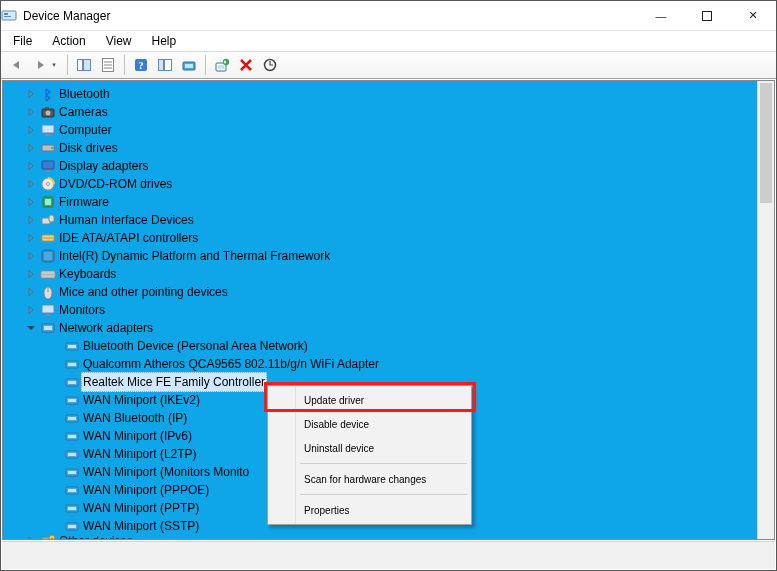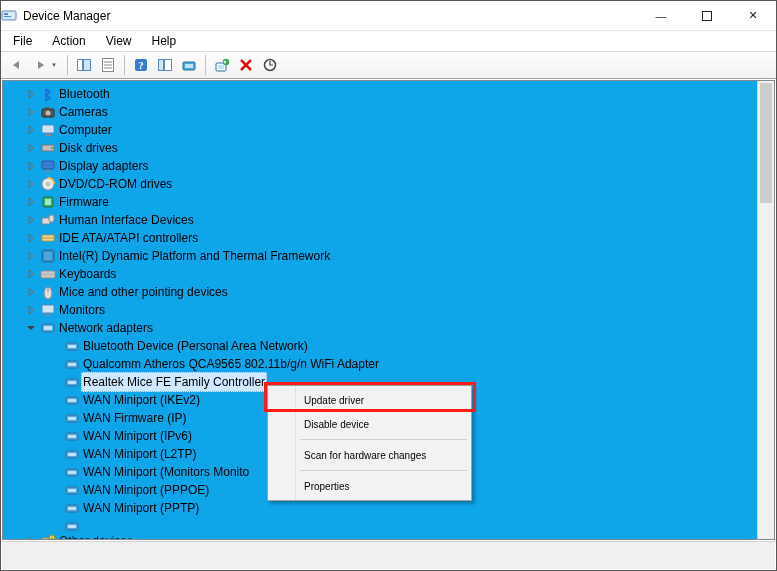--- a/index.html
+++ b/index.html
@@ -490,21 +490,21 @@
         <span class="node-label">WAN Miniport (IKEv2)</span>
       </div>
       <div class="row">
         <span class="indent3"></span>
         <span class="node-icon">
           <svg width="16" height="16">
             <rect x="2" y="5" width="12" height="7" rx="1" fill="#4aa8e0" stroke="#2a6fa0"></rect>
             <rect x="4" y="7" width="8" height="3" fill="#bfe3f7"></rect>
           </svg>
         </span>
-        <span class="node-label">WAN Firmware (IP)</span>
+        <span class="node-label">WAN Bluetooth (IP)</span>
       </div>
       <div class="row">
         <span class="indent3"></span>
         <span class="node-icon">
           <svg width="16" height="16">
             <rect x="2" y="5" width="12" height="7" rx="1" fill="#4aa8e0" stroke="#2a6fa0"></rect>
             <rect x="4" y="7" width="8" height="3" fill="#bfe3f7"></rect>
           </svg>
         </span>
         <span class="node-label">WAN Miniport (IPv6)</span>
@@ -550,20 +550,21 @@
         <span class="node-label">WAN Miniport (PPTP)</span>
       </div>
       <div class="row">
         <span class="indent3"></span>
         <span class="node-icon">
           <svg width="16" height="16">
             <rect x="2" y="5" width="12" height="7" rx="1" fill="#4aa8e0" stroke="#2a6fa0"></rect>
             <rect x="4" y="7" width="8" height="3" fill="#bfe3f7"></rect>
           </svg>
         </span>
+        <span class="node-label">WAN Miniport (SSTP)</span>
       </div>
       <div class="row" style="opacity: 0.85; overflow: hidden; height: 12px;">
         <span class="indent1"></span>
         <span class="chevron">
           <svg width="10" height="10">
             <path d="M3 1 L7 5 L3 9 Z" fill="none" stroke="#6a6a6a"></path>
           </svg>
         </span>
         <span class="node-icon">
           <svg width="16" height="16">
@@ -581,20 +582,23 @@
 </div>
 
 <div class="ctx" id="ctx" style="left:266px;top:384px;width:205px;">
   <div class="gutter"></div>
 <div class="ctx-item">
       <span>Update driver</span>
     </div>
     <div class="ctx-item">
       <span>Disable device</span>
     </div>
+    <div class="ctx-item">
+      <span>Uninstall device</span>
+    </div>
     <div class="ctx-sep"></div>
     <div class="ctx-item">
       <span>Scan for hardware changes</span>
     </div>
     <div class="ctx-sep"></div>
     <div class="ctx-item bold">
       <span>Properties</span>
     </div>
   </div>
 

